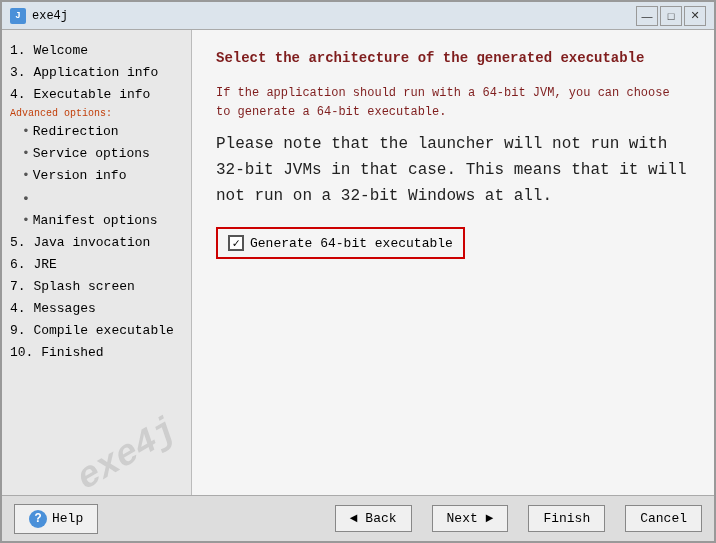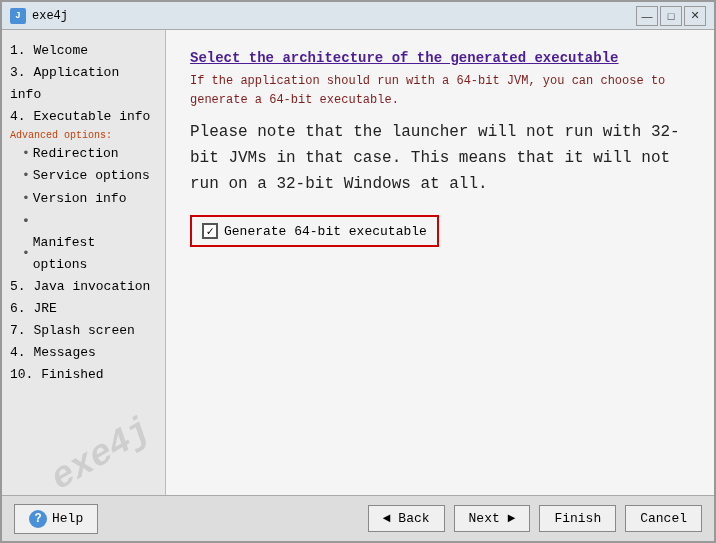--- a/index.html
+++ b/index.html
@@ -67,21 +67,21 @@
       justify-content: center;
       font-size: 11px;
       color: #333;
     }
     .content-area {
       display: flex;
       flex: 1;
       overflow: hidden;
     }
     .sidebar {
-      width: 164px;
+      width: 190px;
       background: #e8e8e8;
       border-right: 1px solid #bbb;
       padding: 10px 8px;
       position: relative;
       overflow-y: auto;
     }
     .sidebar-watermark {
       position: absolute;
       bottom: 20px;
       right: 10px;
@@ -123,23 +123,22 @@
     .main-panel {
       flex: 1;
       padding: 20px 24px;
       background: #f5f5f5;
       display: flex;
       flex-direction: column;
     }
     .main-title {
       font-size: 14px;
       font-weight: bold;
-      margin-bottom: 6px;
-      color: #4c1d95;
-      text-decoration: underline;
+      margin-bottom: 18px;
+      color: #7f1d1d;
     }
     .main-desc {
       font-size: 12px;
       color: #7f1d1d;
       line-height: 1.6;
       margin-bottom: 10px;
     }
     .main-desc2 {
       font-size: 16px;
       color: #222;
@@ -177,21 +176,21 @@
     .footer {
       height: 46px;
       background: #ddd;
       border-top: 1px solid #aaa;
       display: flex;
       align-items: center;
       padding: 0 12px;
       justify-content: space-between;
     }
     .footer-left { display: flex; gap: 0; }
-    .footer-right { display: flex; gap: 9px; }
+    .footer-right { display: flex; gap: 20px; }
     .btn {
       padding: 5px 14px;
       background: #f0f0f0;
       border: 1px solid #888;
       cursor: pointer;
       font-size: 13px;
       font-family: 'Courier New', Courier, monospace;
       color: #000;
       display: flex;
       align-items: center;
@@ -278,20 +277,23 @@
       <div class="sidebar-item">
         <span>6.  JRE</span>
       </div>
       <div class="sidebar-item">
         <span>7.  Splash screen</span>
       </div>
       <div class="sidebar-item">
         <span>4.  Messages</span>
       </div>
       <div class="sidebar-item">
+        <span>9.  Compile executable</span>
+      </div>
+      <div class="sidebar-item">
         <span>10. Finished</span>
       </div>
 
       <div class="sidebar-watermark">exe4j</div>
     </div>
 
     <div class="main-panel">
       <div class="main-title">Select the architecture of the generated executable</div>
       <div class="main-desc">If the application should run with a 64-bit JVM, you can choose to generate a 64-bit executable.</div>
       <div class="main-desc2">Please note that the launcher will not run with 32-bit JVMs in that case. This means that it will not run on a 32-bit Windows at all.</div>

